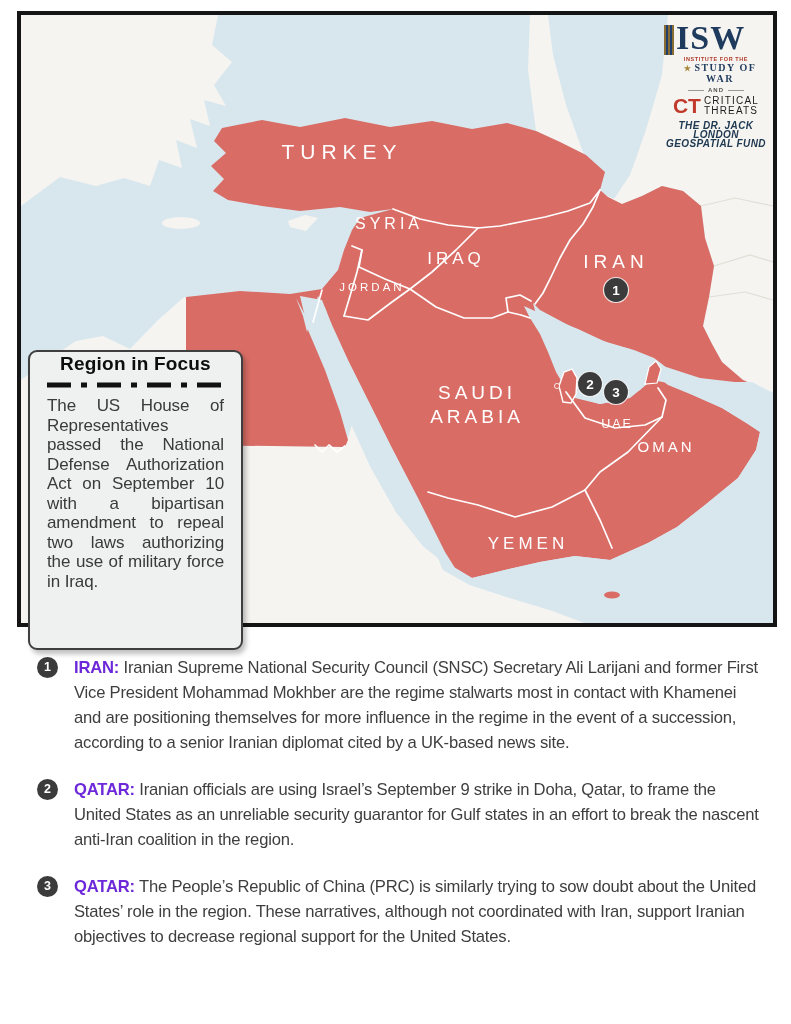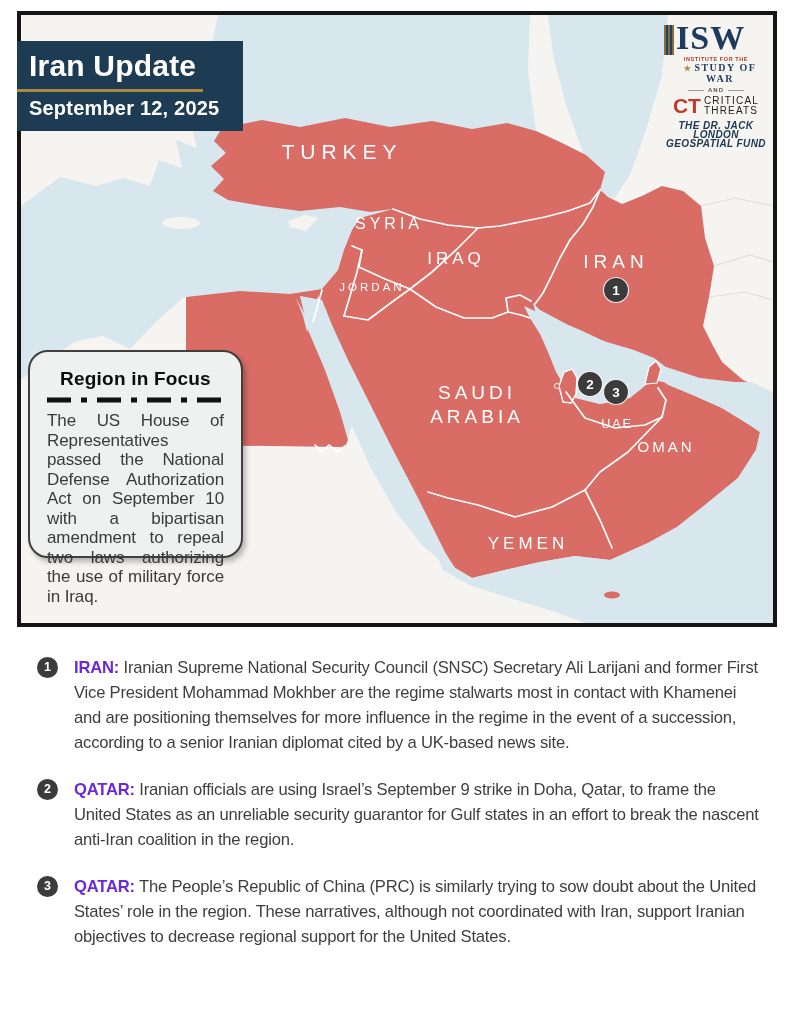--- a/index.html
+++ b/index.html
@@ -29,23 +29,23 @@
   .and-row{display:flex;align-items:center;justify-content:center;gap:4px;color:#555;
            font-size:6px;font-weight:700;letter-spacing:1px;margin:3px 0;}
   .and-row .dash{display:inline-block;width:16px;height:1px;background:#999;}
   .ct-row{display:flex;align-items:flex-end;justify-content:center;gap:3px;}
   .ct-abbr{font-size:21px;font-weight:900;color:#c0392b;line-height:20px;}
   .ct-words{text-align:left;font-size:10px;font-weight:400;color:#1d1d1d;
             letter-spacing:1.2px;line-height:10px;}
   .fund{margin-top:5px;font-size:10px;font-weight:700;font-style:italic;
         color:#203a52;letter-spacing:0.4px;line-height:9px;}
   
-  .focus-box{position:absolute;left:7px;top:335px;width:215px;height:208px;box-sizing:border-box;
-             background:#eff1f1;border:2px solid #3f3f3f;border-radius:20px;z-index:25;
-             box-shadow:3px 4px 5px rgba(0,0,0,0.25);padding:16px 17px 0 17px;}
+  .focus-box{position:absolute;left:7px;top:335px;width:215px;height:300px;box-sizing:border-box;
+             background:#eff1f1;border:2px solid #3f3f3f;border-radius:9px;z-index:25;
+             box-shadow:3px 4px 5px rgba(0,0,0,0.25);padding:1px 17px 0 17px;}
   .focus-title{text-align:center;font-size:19px;font-weight:800;color:#0d0d0d;letter-spacing:0.2px;}
   .focus-divider{display:block;margin:7px auto 8px auto;}
   .focus-body{font-size:17px;line-height:19.5px;color:#3a3a3a;text-align:justify;
               text-align-last:left;letter-spacing:-0.1px;}
   
   .map-copyright{position:absolute;left:4px;top:588px;z-index:20;
                  font-family:"Liberation Serif",serif;font-style:italic;font-weight:600;
                  font-size:13px;color:#22344c;white-space:nowrap;}
   
   .content{position:absolute;left:37px;top:655px;width:728px;}
@@ -144,25 +144,20 @@
           <circle cx="590" cy="384" r="12.5" fill="#3b3b3b" stroke="rgba(255,255,255,0.85)" stroke-width="1.2"></circle>
           <text class="marker-num" x="590" y="389" text-anchor="middle">2</text>
         </g>
         <g>
           <circle cx="616" cy="392" r="12.5" fill="#3b3b3b" stroke="rgba(255,255,255,0.85)" stroke-width="1.2"></circle>
           <text class="marker-num" x="616" y="397" text-anchor="middle">3</text>
         </g>
       </g>
     </svg>
 
-    <div class="header-box">
-      <div class="header-title">Iran Update</div>
-      <div class="header-rule"></div>
-      <div class="header-date">September 12, 2025</div>
-    </div>
 
     <div class="logo-block">
       <div class="isw-row">
         <span class="isw-ribbon"></span>
         <span class="isw-acronym">ISW</span>
       </div>
       <div class="isw-institute">INSTITUTE FOR THE</div>
       <div class="isw-study"><span class="gold-star">★</span><span>STUDY OF WAR</span></div>
       <div class="and-row">
           <span class="dash"></span>

